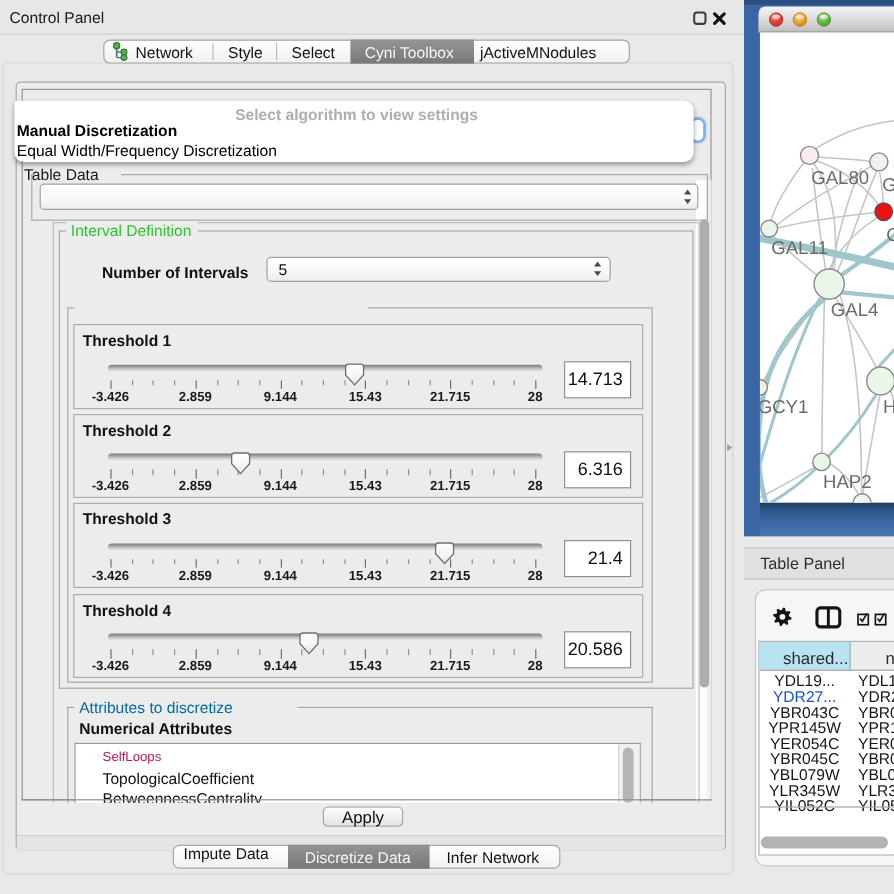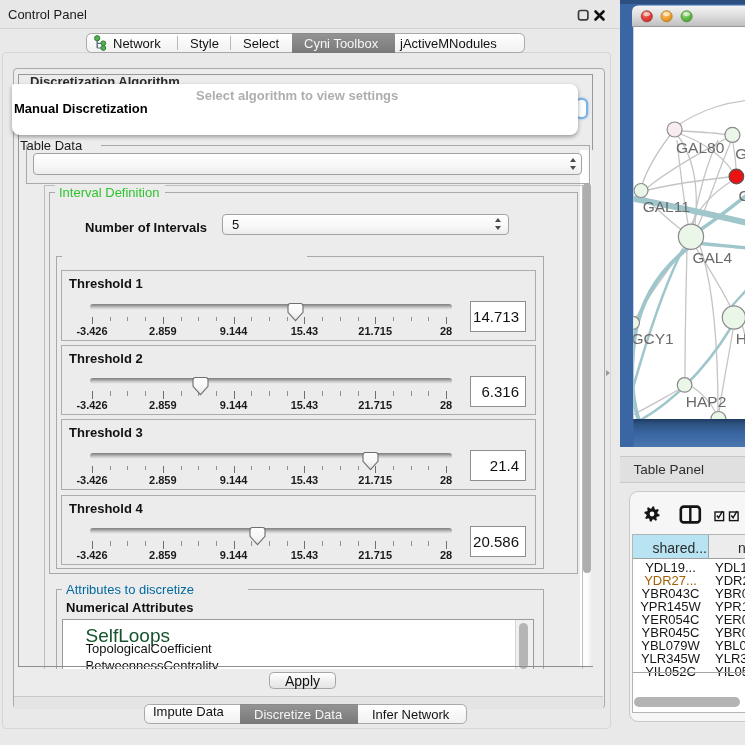--- a/index.html
+++ b/index.html
@@ -54,21 +54,20 @@
   <div class="txt" style="left:190px;top:36px;font-size:13px;color:#111;">Style</div>
   <div class="txt" style="left:243px;top:36px;font-size:13px;color:#111;">Select</div>
   <div class="txt" style="left:304px;top:36px;font-size:13px;color:#f5f5f5;">Cyni Toolbox</div>
   <div class="txt" style="left:400px;top:36px;font-size:13px;color:#111;">jActiveMNodules</div>
 
   <div class="ab" style="left:17.5px;top:73.5px;width:575.5px;height:593px;border:1px solid #989898;background:#ececec;box-sizing:border-box;"></div>
 
   <div class="ab" style="left:580px;top:150px;width:13px;height:517px;background:linear-gradient(90deg,#ffffff,#fdfdfd 55%,#e9e9e9);"></div>
   <div class="ab" style="left:582.5px;top:183px;width:8px;height:390px;background:#aeaeae;border-radius:4.5px;"></div>
 
-  <div class="txt b" style="left:30px;top:73.5px;font-size:13px;color:#2b2b2b;">Discretization Algorithm</div>
 
   <div class="ab" style="left:575px;top:97.5px;width:13px;height:21.5px;background:#fbfdff;border:2px solid #7cb0e4;border-radius:6px;box-sizing:border-box;box-shadow:0 0 2.5px rgba(110,166,224,0.9);"></div>
 
   <div class="brd" style="left:26px;top:145px;width:562px;height:37px;"></div>
   <div class="ab" style="left:29px;top:138px;width:72px;height:14px;background:#ececec;"></div>
   <div class="txt" style="left:20px;top:138px;font-size:13px;color:#1a1a1a;">Table Data</div>
   <div class="combo" style="left:33px;top:153px;width:549px;height:22px;"></div>
   <div class="spin" style="left:570px;top:158px;"></div>
 
   <div class="ab" style="left:43.5px;top:184.5px;width:537px;height:483px;border:1px solid #bdbdbd;border-bottom:none;"></div>
@@ -253,32 +252,33 @@
         </svg>
     <div class="vbox" style="left:408px;top:30px;">20.586</div>
   </div>
 
   <div class="ab" style="left:56px;top:588.5px;width:485.5px;height:79px;border:1px solid #a9a9a9;border-bottom:none;"></div>
   <div class="ab" style="left:62px;top:581.5px;width:186px;height:14px;background:#ececec;"></div>
   <div class="txt" style="left:66px;top:581.5px;font-size:13px;color:#0369a1;">Attributes to discretize</div>
   <div class="txt b" style="left:66px;top:599.5px;font-size:13px;color:#111;">Numerical Attributes</div>
 
   <div class="ab" style="left:61.5px;top:618.5px;width:470px;height:49px;background:#ffffff;border:1px solid #9a9a9a;border-bottom:none;overflow:hidden;">
-    <div class="txt" style="left:23px;top:5px;font-size:19px;color:#14532d;">SelfLoops</div>
+    <div class="txt" style="left:23px;top:5px;font-size:11px;color:#be185d;">SelfLoops</div>
     <div class="txt" style="left:23px;top:21.9px;font-size:13px;color:#111;">TopologicalCoefficient</div>
     <div class="txt" style="left:23px;top:38.8px;font-size:13px;color:#111;">BetweennessCentrality</div>
     <div class="ab" style="left:452px;top:0;width:17px;height:49px;background:#f0f0f0;border-left:1px solid #d5d5d5;"></div>
     <div class="ab" style="left:456px;top:3px;width:9px;height:46px;background:#b5b5b5;border-radius:4.5px;"></div>
   </div>
 
   <div class="ab" style="left:17.5px;top:666px;width:575.5px;height:1px;background:#8e8e8e;"></div>
 
   <div class="ab" style="left:12px;top:84px;width:565.5px;height:50.5px;background:#fff;border-radius:2px 8px 8px 8px;box-shadow:0 2px 4px rgba(0,0,0,0.35);"></div>
   <div class="txt b" style="left:196px;top:87.5px;font-size:13px;color:#aeaeae;">Select algorithm to view settings</div>
   <div class="txt b" style="left:14px;top:101px;font-size:13px;color:#000;">Manual Discretization</div>
+  <div class="txt" style="left:14px;top:117.5px;font-size:13px;color:#000;">Equal Width/Frequency Discretization</div>
 
   <div class="ab" style="left:268.5px;top:671.5px;width:67px;height:17.5px;background:linear-gradient(#ffffff,#efefef 55%,#e4e4e4);border:1px solid #a5a5a5;border-radius:4.5px;box-sizing:border-box;"></div>
   <div class="txt" style="left:285px;top:673px;font-size:14px;color:#111;">Apply</div>
 
   <div class="ab" style="left:144px;top:704px;width:322.5px;height:19.7px;background:linear-gradient(#ffffff,#f1f1f1);border:1px solid #a8a8a8;border-radius:5.5px;box-sizing:border-box;"></div>
   <div class="ab" style="left:240px;top:704px;width:117.5px;height:19.7px;background:linear-gradient(#939393,#787878);border-top:1px solid #8a8a8a;box-sizing:border-box;"></div>
   <div class="txt" style="left:153px;top:704px;font-size:13px;color:#111;">Impute Data</div>
   <div class="txt" style="left:254px;top:707px;font-size:13px;color:#f5f5f5;">Discretize Data</div>
   <div class="txt" style="left:372px;top:707px;font-size:13px;color:#111;">Infer Network</div>
 
@@ -412,21 +412,21 @@
 </svg>
 
 <div class="ab" style="left:631.5px;top:533.5px;width:114px;height:177px;background:#ffffff;border:1px solid #b4b4b4;border-right:none;overflow:hidden;">
   <div class="ab" style="left:0;top:0;width:76px;height:23.5px;background:#b7e3f2;border-right:1px solid #9aa7ac;box-sizing:border-box;"></div>
   <div class="ab" style="left:76px;top:0;width:38px;height:23.5px;background:#ececec;"></div>
   <div class="ab" style="left:0;top:23.5px;width:114px;height:1px;background:#9f9f9f;"></div>
   <div class="txt" style="left:20px;top:5px;font-size:14px;color:#2b2b2b;">shared...</div>
   <div class="txt" style="left:105.5px;top:5px;font-size:14px;color:#2b2b2b;">name</div>
   <div class="txt" style="left:0;top:25.0px;width:76px;text-align:center;font-size:13px;color:#161616;">YDL19...</div>
   <div class="txt" style="left:82.5px;top:25.0px;font-size:13px;color:#161616;">YDL194W</div>
-  <div class="txt" style="left:0;top:38.0px;width:76px;text-align:center;font-size:13px;color:#a16207;">YDR27...</div>
+  <div class="txt" style="left:0;top:38.0px;width:76px;text-align:center;font-size:13px;color:#1d4ed8;">YDR27...</div>
   <div class="txt" style="left:82.5px;top:38.0px;font-size:13px;color:#161616;">YDR277C</div>
   <div class="txt" style="left:0;top:51.0px;width:76px;text-align:center;font-size:13px;color:#161616;">YBR043C</div>
   <div class="txt" style="left:82.5px;top:51.0px;font-size:13px;color:#161616;">YBR043C</div>
   <div class="txt" style="left:0;top:64.0px;width:76px;text-align:center;font-size:13px;color:#161616;">YPR145W</div>
   <div class="txt" style="left:82.5px;top:64.0px;font-size:13px;color:#161616;">YPR145W</div>
   <div class="txt" style="left:0;top:77.0px;width:76px;text-align:center;font-size:13px;color:#161616;">YER054C</div>
   <div class="txt" style="left:82.5px;top:77.0px;font-size:13px;color:#161616;">YER054C</div>
   <div class="txt" style="left:0;top:90.0px;width:76px;text-align:center;font-size:13px;color:#161616;">YBR045C</div>
   <div class="txt" style="left:82.5px;top:90.0px;font-size:13px;color:#161616;">YBR045C</div>
   <div class="txt" style="left:0;top:103.0px;width:76px;text-align:center;font-size:13px;color:#161616;">YBL079W</div>

